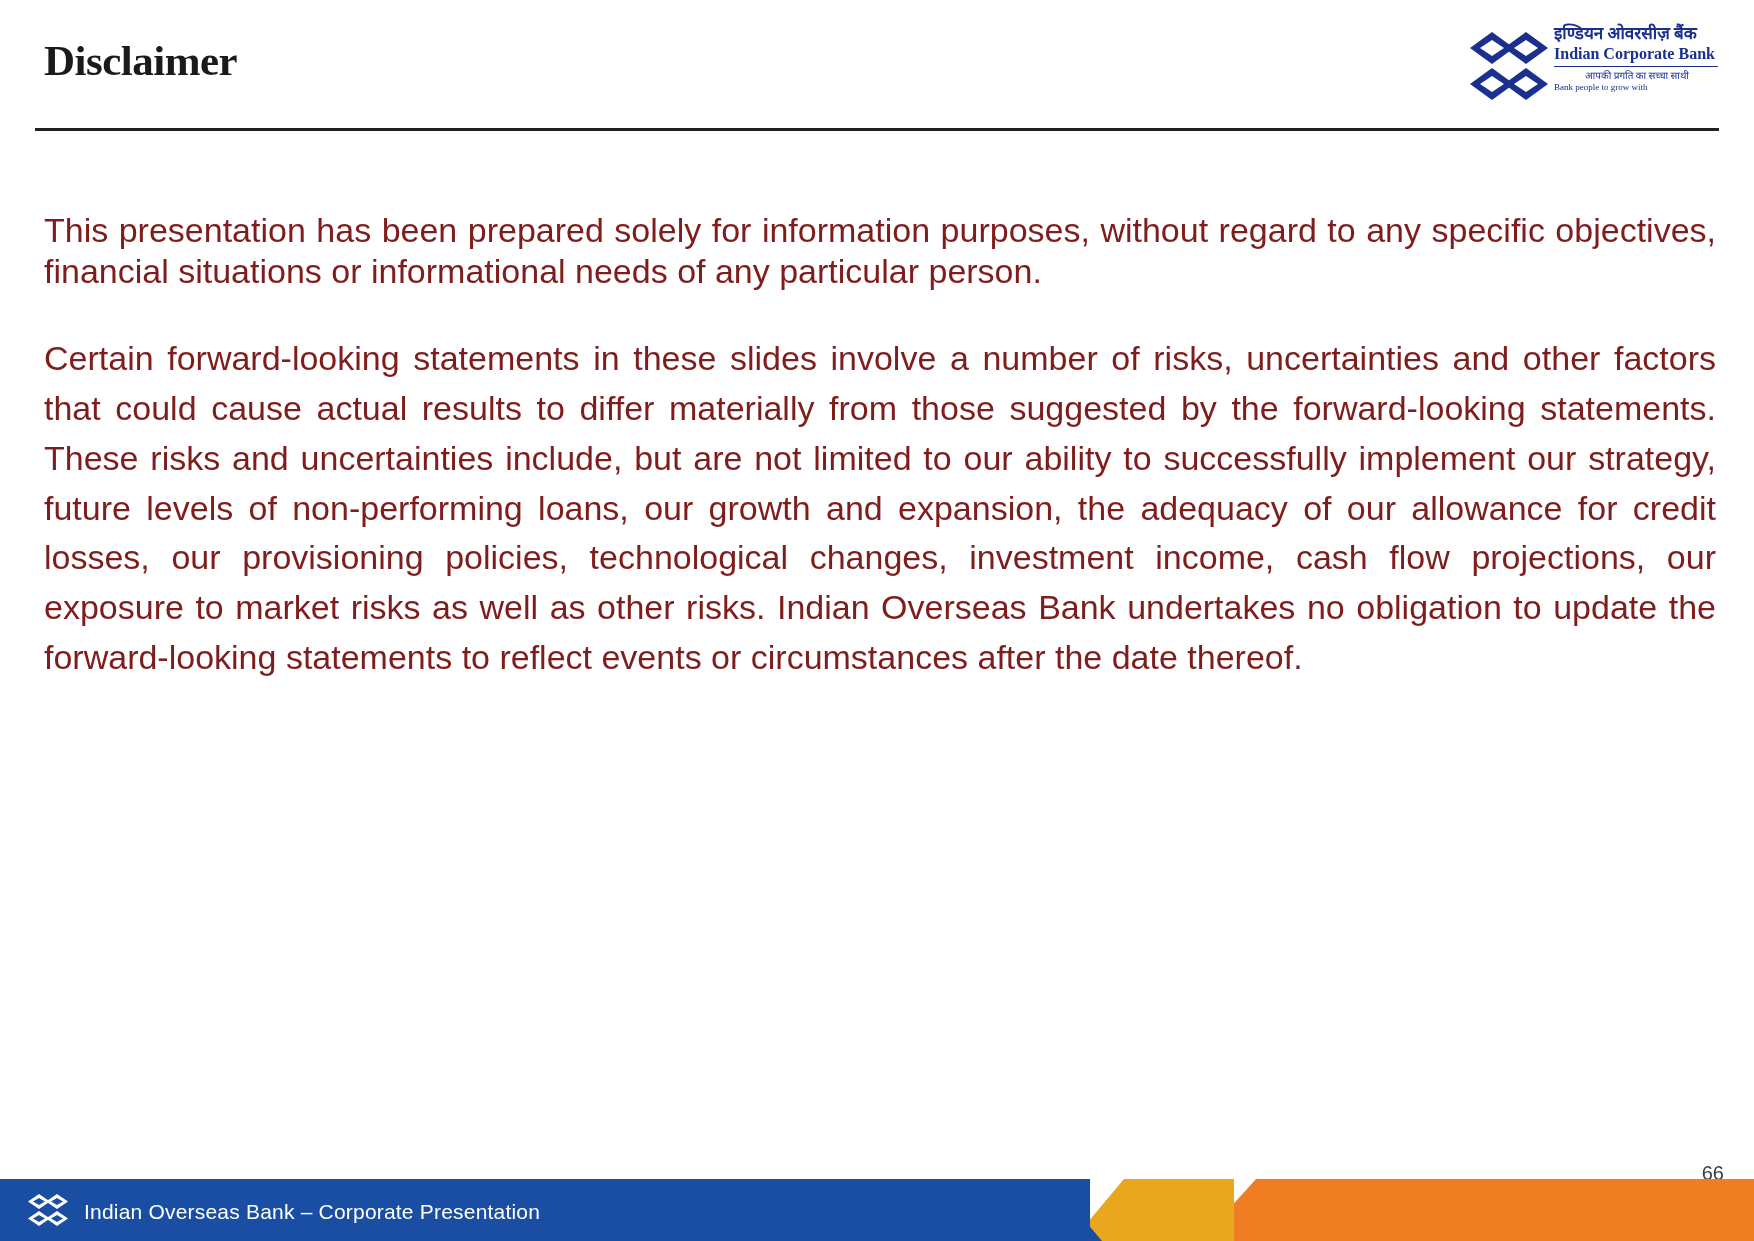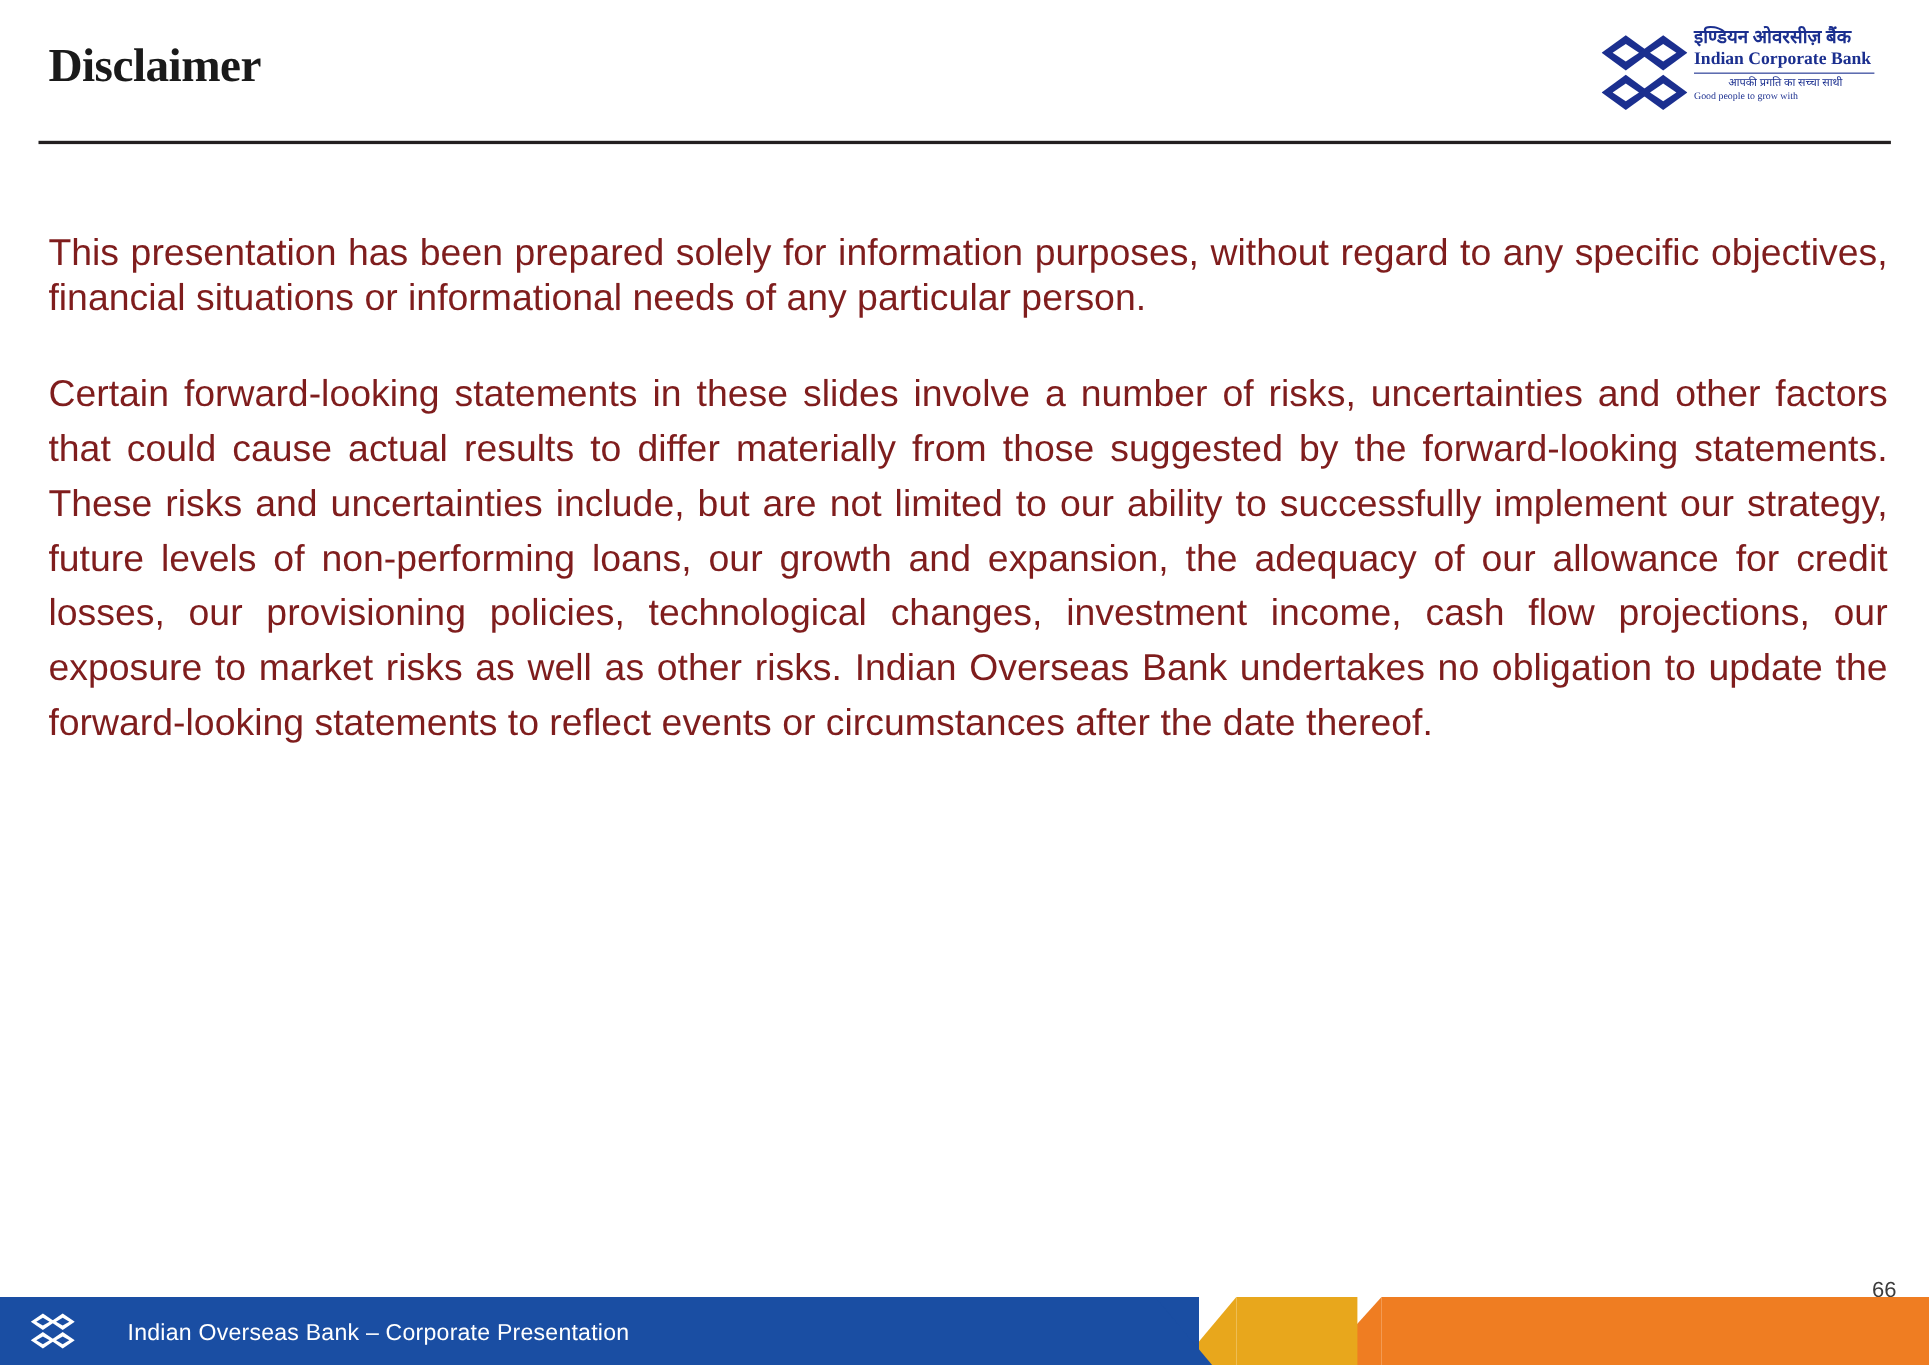--- a/index.html
+++ b/index.html
@@ -38,21 +38,21 @@
     left: 35px;
     top: 128px;
     width: 1684px;
     height: 3px;
     background: #231f20;
   }
 
   
   .logo-block {
     position: absolute;
-    right: 48px;
+    right: 34px;
     top: 24px;
     width: 250px;
     height: 92px;
   }
   .logo-mark {
     position: absolute;
     left: 0;
     top: 6px;
     width: 78px;
     height: 72px;
@@ -192,21 +192,20 @@
     width: 40px;
     height: 34px;
   }
   .footer-text {
     position: absolute;
     left: 84px;
     bottom: 17px;
     font-size: 21px;
     color: #ffffff;
     letter-spacing: 0.2px;
-    margin-left: 32px;
   }
 </style>
 </head>
 <body>
 
 <div class="slide-header">
   <div class="slide-title">Disclaimer</div>
 
   <div class="logo-block">
     <div class="logo-mark">
@@ -223,21 +222,21 @@
           <polygon points="22,46 34,54 22,62 10,54"></polygon>
           <polygon points="56,46 68,54 56,62 44,54"></polygon>
         </g>
       </svg>
     </div>
     <div class="logo-text">
       <div class="logo-hindi">इण्डियन ओवरसीज़ बैंक</div>
       <div class="logo-en">Indian Corporate Bank</div>
       <div class="logo-divider"></div>
       <div class="logo-hindi-small">आपकी प्रगति का सच्चा साथी</div>
-      <div class="logo-tag">Good people to grow with</div>
+      <div class="logo-tag">Bank people to grow with</div>
     </div>
   </div>
 
   <div class="header-rule"></div>
 </div>
 
 <div class="slide-body">
   <p class="para para-1">This presentation has been prepared solely for information purposes, without regard to any specific objectives, financial situations or informational needs of any particular person.</p>
   <p class="para para-2">Certain forward-looking statements in these slides involve a number of risks, uncertainties and other factors that could cause actual results to differ materially from those suggested by the forward-looking statements. These risks and uncertainties include, but are not limited to our ability to successfully implement our strategy, future levels of non-performing loans, our growth and expansion, the adequacy of our allowance for credit losses, our provisioning policies, technological changes, investment income, cash flow projections, our exposure to market risks as well as other risks. Indian Overseas Bank undertakes no obligation to update the forward-looking statements to reflect events or circumstances after the date thereof.</p>
 </div>

